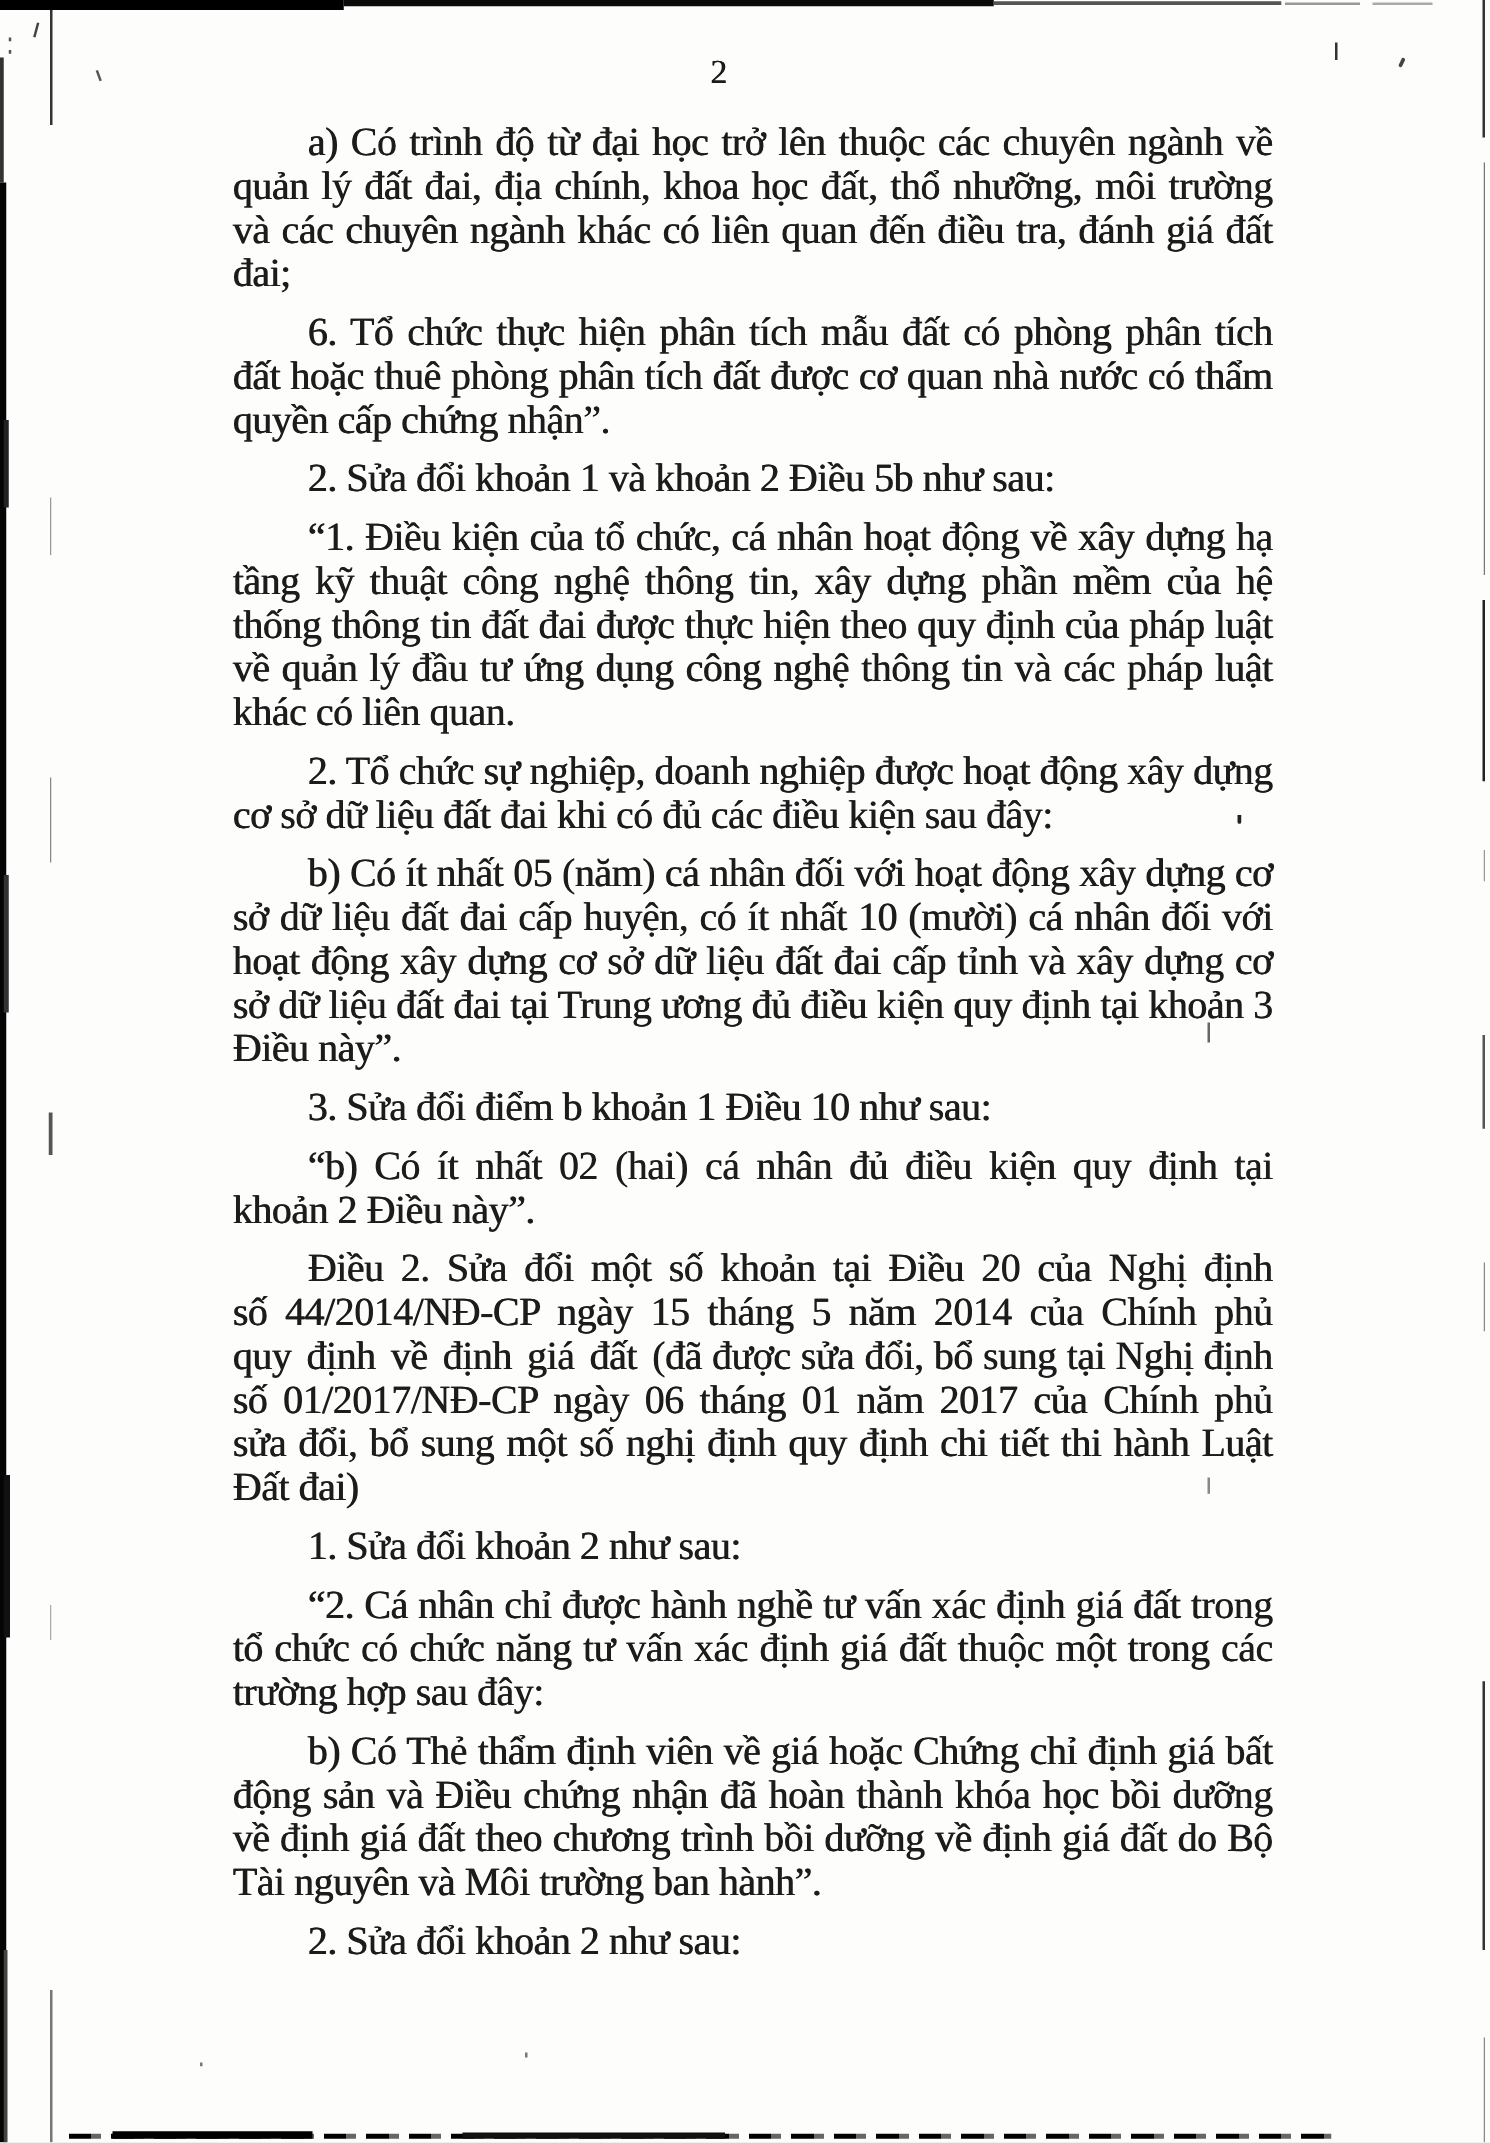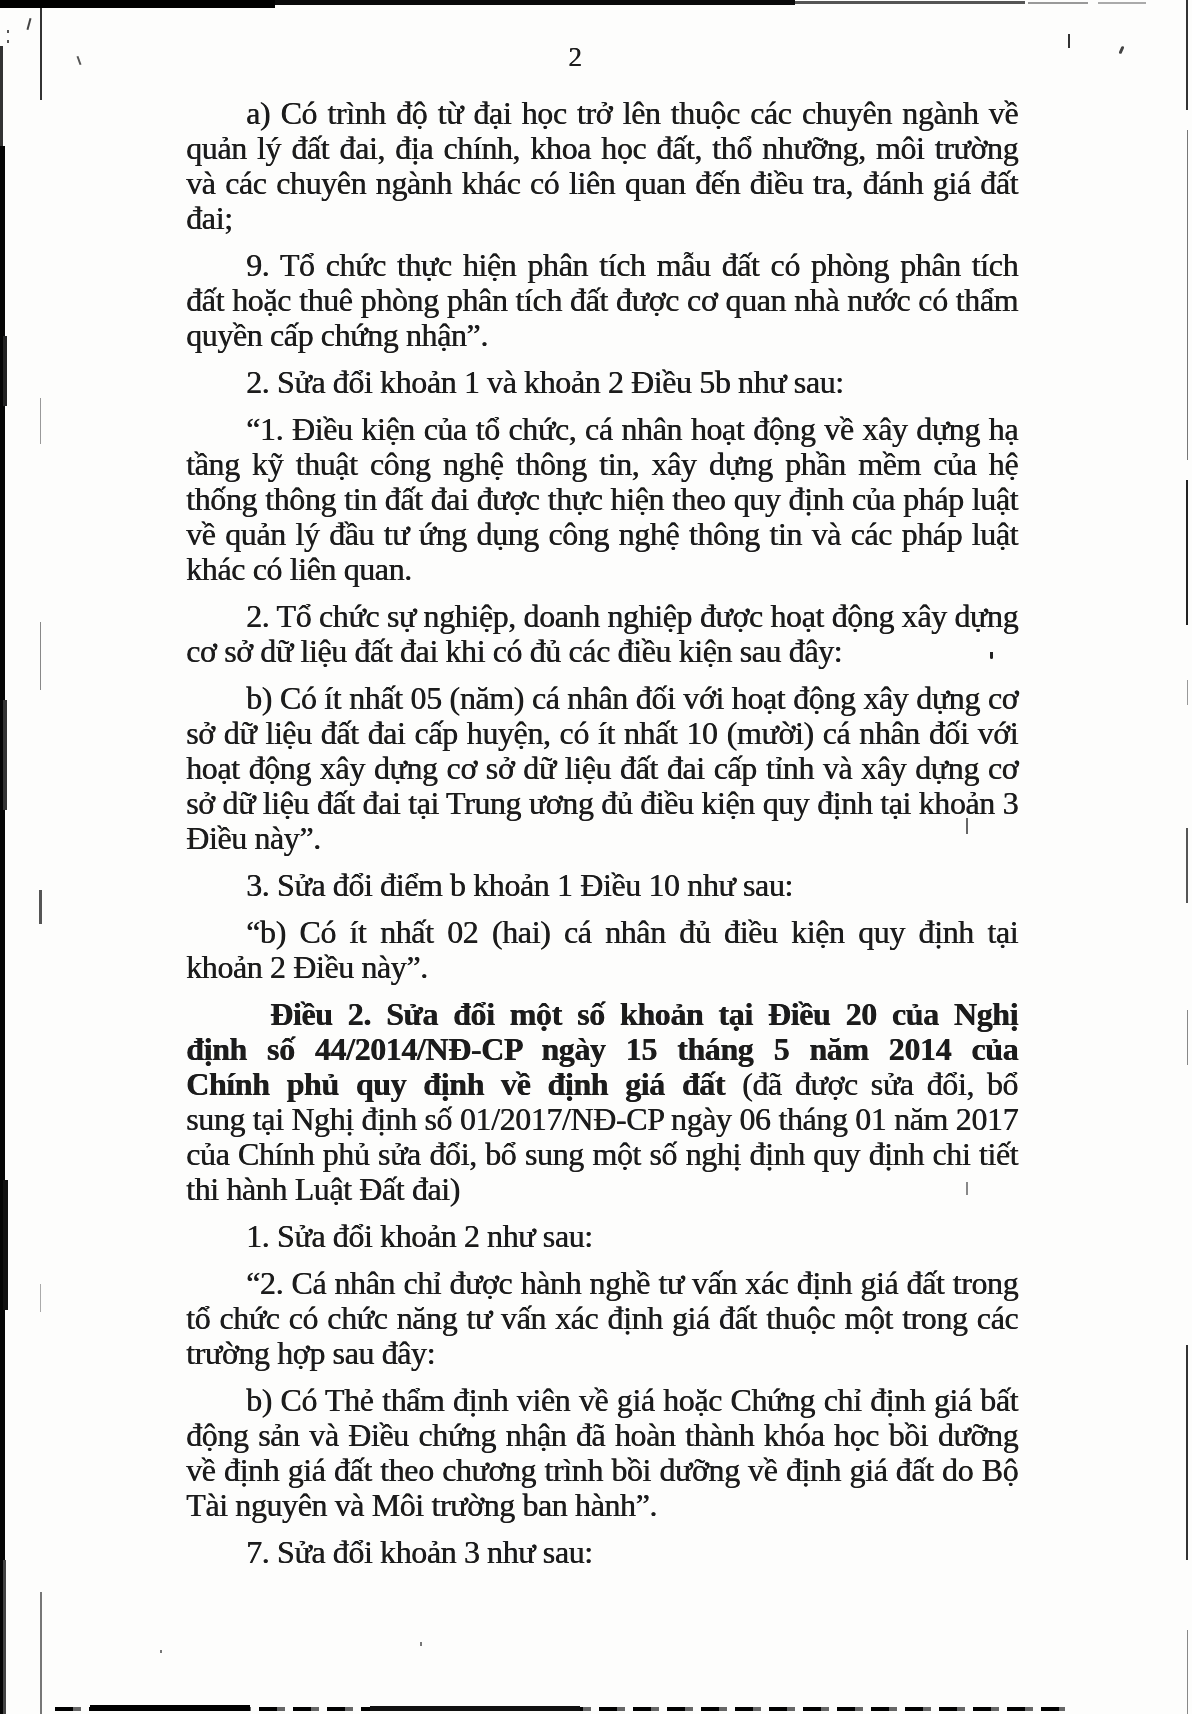--- a/index.html
+++ b/index.html
@@ -17,21 +17,21 @@
     text-shadow:0.4px 0 0 currentColor;
   }
   .text-block{
     position:absolute;left:186px;top:96px;width:832px;
     font-size:32px;line-height:35px;
     letter-spacing:-0.4px;
     text-align:justify;
     text-shadow:0.5px 0 0 currentColor;
   }
   .text-block p{margin:0 0 12px 0;text-indent:60px;}
-  .bd{font-weight:bold;word-spacing:4px;margin-left:24px;}
+  .bd{font-weight:normal;word-spacing:4px;}
   
   .art{position:absolute;background:#000;}
   .dash{position:absolute;background:#444;}
   .bottom-broken{
     position:absolute;left:55px;top:1707px;width:1010px;height:4px;
     background:repeating-linear-gradient(90deg,#000 0 18px,#666 18px 26px,rgba(0,0,0,0) 26px 34px);
   }
 </style>
 </head>
 <body>
@@ -80,27 +80,27 @@
   <div class="dash" style="left:966px;top:818px;width:2px;height:16px;background:#666;"></div>
   <div class="dash" style="left:966px;top:1182px;width:2px;height:13px;background:#888;"></div>
   <div class="dash" style="left:990px;top:652px;width:3px;height:7px;background:#222;border-radius:0 0 3px 3px;"></div>
   <div class="dash" style="left:160px;top:1650px;width:2px;height:3px;background:#777;"></div>
   <div class="dash" style="left:420px;top:1642px;width:2px;height:4px;background:#777;"></div>
 
   <div class="pageno">2</div>
 
   <div class="text-block">
     <p>a) Có trình độ từ đại học trở lên thuộc các chuyên ngành về quản lý đất đai, địa chính, khoa học đất, thổ nhưỡng, môi trường và các chuyên ngành khác có liên quan đến điều tra, đánh giá đất đai;</p>
-    <p>9. Tổ chức thực hiện phân tích mẫu đất có phòng phân tích đất hoặc thuê phòng phân tích đất được cơ quan nhà nước có thẩm quyền cấp chứng nhận”.</p>
+    <p>6. Tổ chức thực hiện phân tích mẫu đất có phòng phân tích đất hoặc thuê phòng phân tích đất được cơ quan nhà nước có thẩm quyền cấp chứng nhận”.</p>
     <p>2. Sửa đổi khoản 1 và khoản 2 Điều 5b như sau:</p>
     <p>“1. Điều kiện của tổ chức, cá nhân hoạt động về xây dựng hạ tầng kỹ thuật công nghệ thông tin, xây dựng phần mềm của hệ thống thông tin đất đai được thực hiện theo quy định của pháp luật về quản lý đầu tư ứng dụng công nghệ thông tin và các pháp luật khác có liên quan.</p>
     <p>2. Tổ chức sự nghiệp, doanh nghiệp được hoạt động xây dựng cơ sở dữ liệu đất đai khi có đủ các điều kiện sau đây:</p>
     <p>b) Có ít nhất 05 (năm) cá nhân đối với hoạt động xây dựng cơ sở dữ liệu đất đai cấp huyện, có ít nhất 10 (mười) cá nhân đối với hoạt động xây dựng cơ sở dữ liệu đất đai cấp tỉnh và xây dựng cơ sở dữ liệu đất đai tại Trung ương đủ điều kiện quy định tại khoản 3 Điều này”.</p>
     <p>3. Sửa đổi điểm b khoản 1 Điều 10 như sau:</p>
     <p>“b) Có ít nhất 02 (hai) cá nhân đủ điều kiện quy định tại khoản 2 Điều này”.</p>
     <p><span class="bd">Điều 2. Sửa đổi một số khoản tại Điều 20 của Nghị định số 44/2014/NĐ-CP ngày 15 tháng 5 năm 2014 của Chính phủ quy định về định giá đất </span><span>(đã được sửa đổi, bổ sung tại Nghị định số 01/2017/NĐ-CP ngày 06 tháng 01 năm 2017 của Chính phủ sửa đổi, bổ sung một số nghị định quy định chi tiết thi hành Luật Đất đai)</span></p>
     <p>1. Sửa đổi khoản 2 như sau:</p>
     <p>“2. Cá nhân chỉ được hành nghề tư vấn xác định giá đất trong tổ chức có chức năng tư vấn xác định giá đất thuộc một trong các trường hợp sau đây:</p>
     <p>b) Có Thẻ thẩm định viên về giá hoặc Chứng chỉ định giá bất động sản và Điều chứng nhận đã hoàn thành khóa học bồi dưỡng về định giá đất theo chương trình bồi dưỡng về định giá đất do Bộ Tài nguyên và Môi trường ban hành”.</p>
-    <p>7. Sửa đổi khoản 3 như sau:</p>
+    <p>2. Sửa đổi khoản 2 như sau:</p>
   </div>
 
 </div>
 
 </body></html>

